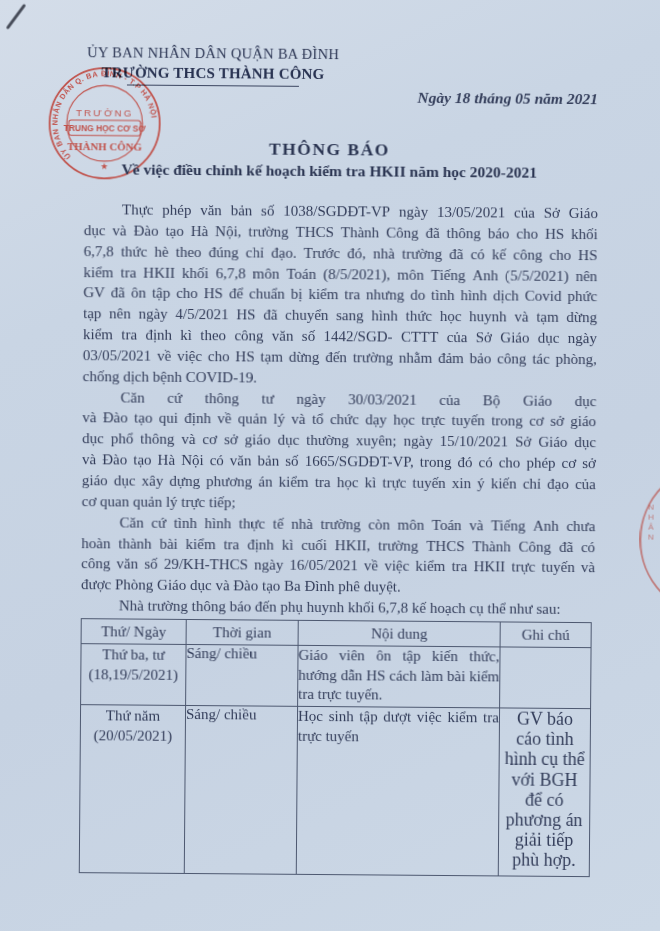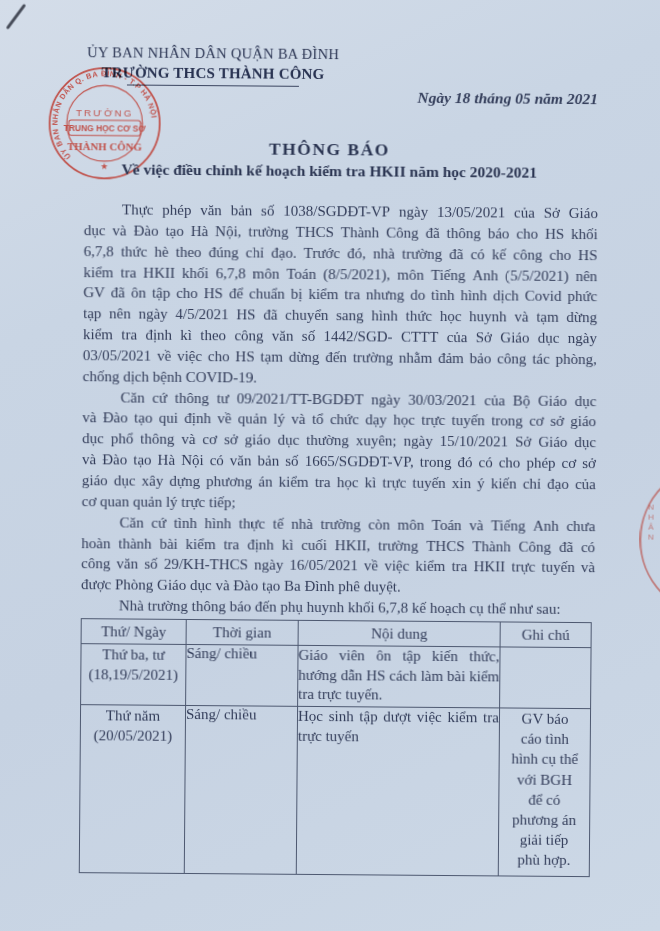--- a/index.html
+++ b/index.html
@@ -41,21 +41,21 @@
   table.sched { position: absolute; left: 85px; top: 620px; width: 510px;
     border-collapse: collapse; table-layout: fixed; font-size: 15px; color: #333d5a; }
   table.sched th, table.sched td { border: 1.2px solid #4d5870; padding: 0; vertical-align: top; font-weight: normal; }
   table.sched th { height: 24px; text-align: center; line-height: 24px; font-size: 15px; }
   td.c0 { text-align: center; }
   td.c0 .cl, td.c3 .cl { line-height: 20px; }
   td.c1 { padding: 2px 0 0 8px; }
   td.c2 { padding: 2px 8px 0 8px; }
   td.c2 .tline { height: 19.5px; line-height: 19.5px; }
   td.c3 { text-align: center; padding-top: 6px; }
-  td.c3 .cl { line-height: 20.2px; font-size: 15px; }
+  td.c3 .cl { line-height: 20.2px; font-size: 18px; }
   tr.r0 td { height: 60px; }
   tr.r1 td { height: 167px; }
   td.c0 { padding-top: 2px; }
 
   
   .stamp { position: absolute; left: 46px; top: 66px; width: 118px; height: 118px;
     opacity: .92; mix-blend-mode: multiply; }
   .stamp text { fill: #bf463e; }
   .stamp .ring { font-size: 7.6px; letter-spacing: .55px; font-weight: bold; font-family: "Liberation Sans", sans-serif; }
   .stamp .l1 { font-size: 10px; letter-spacing: 2.2px; font-family: "Liberation Sans", sans-serif; }
@@ -238,21 +238,20 @@
         <span>công</span>
         <span>tác</span>
         <span>phòng,</span>
       </div>
       <div class="tline">chống dịch bệnh COVID-19.</div>
       <div class="tline j ind">
         <span>Căn</span>
         <span>cứ</span>
         <span>thông</span>
         <span>tư</span>
-        <span>09/2021/TT-BGDĐT</span>
         <span>ngày</span>
         <span>30/03/2021</span>
         <span>của</span>
         <span>Bộ</span>
         <span>Giáo</span>
         <span>dục</span>
       </div>
       <div class="tline j">
         <span>và</span>
         <span>Đào</span>

